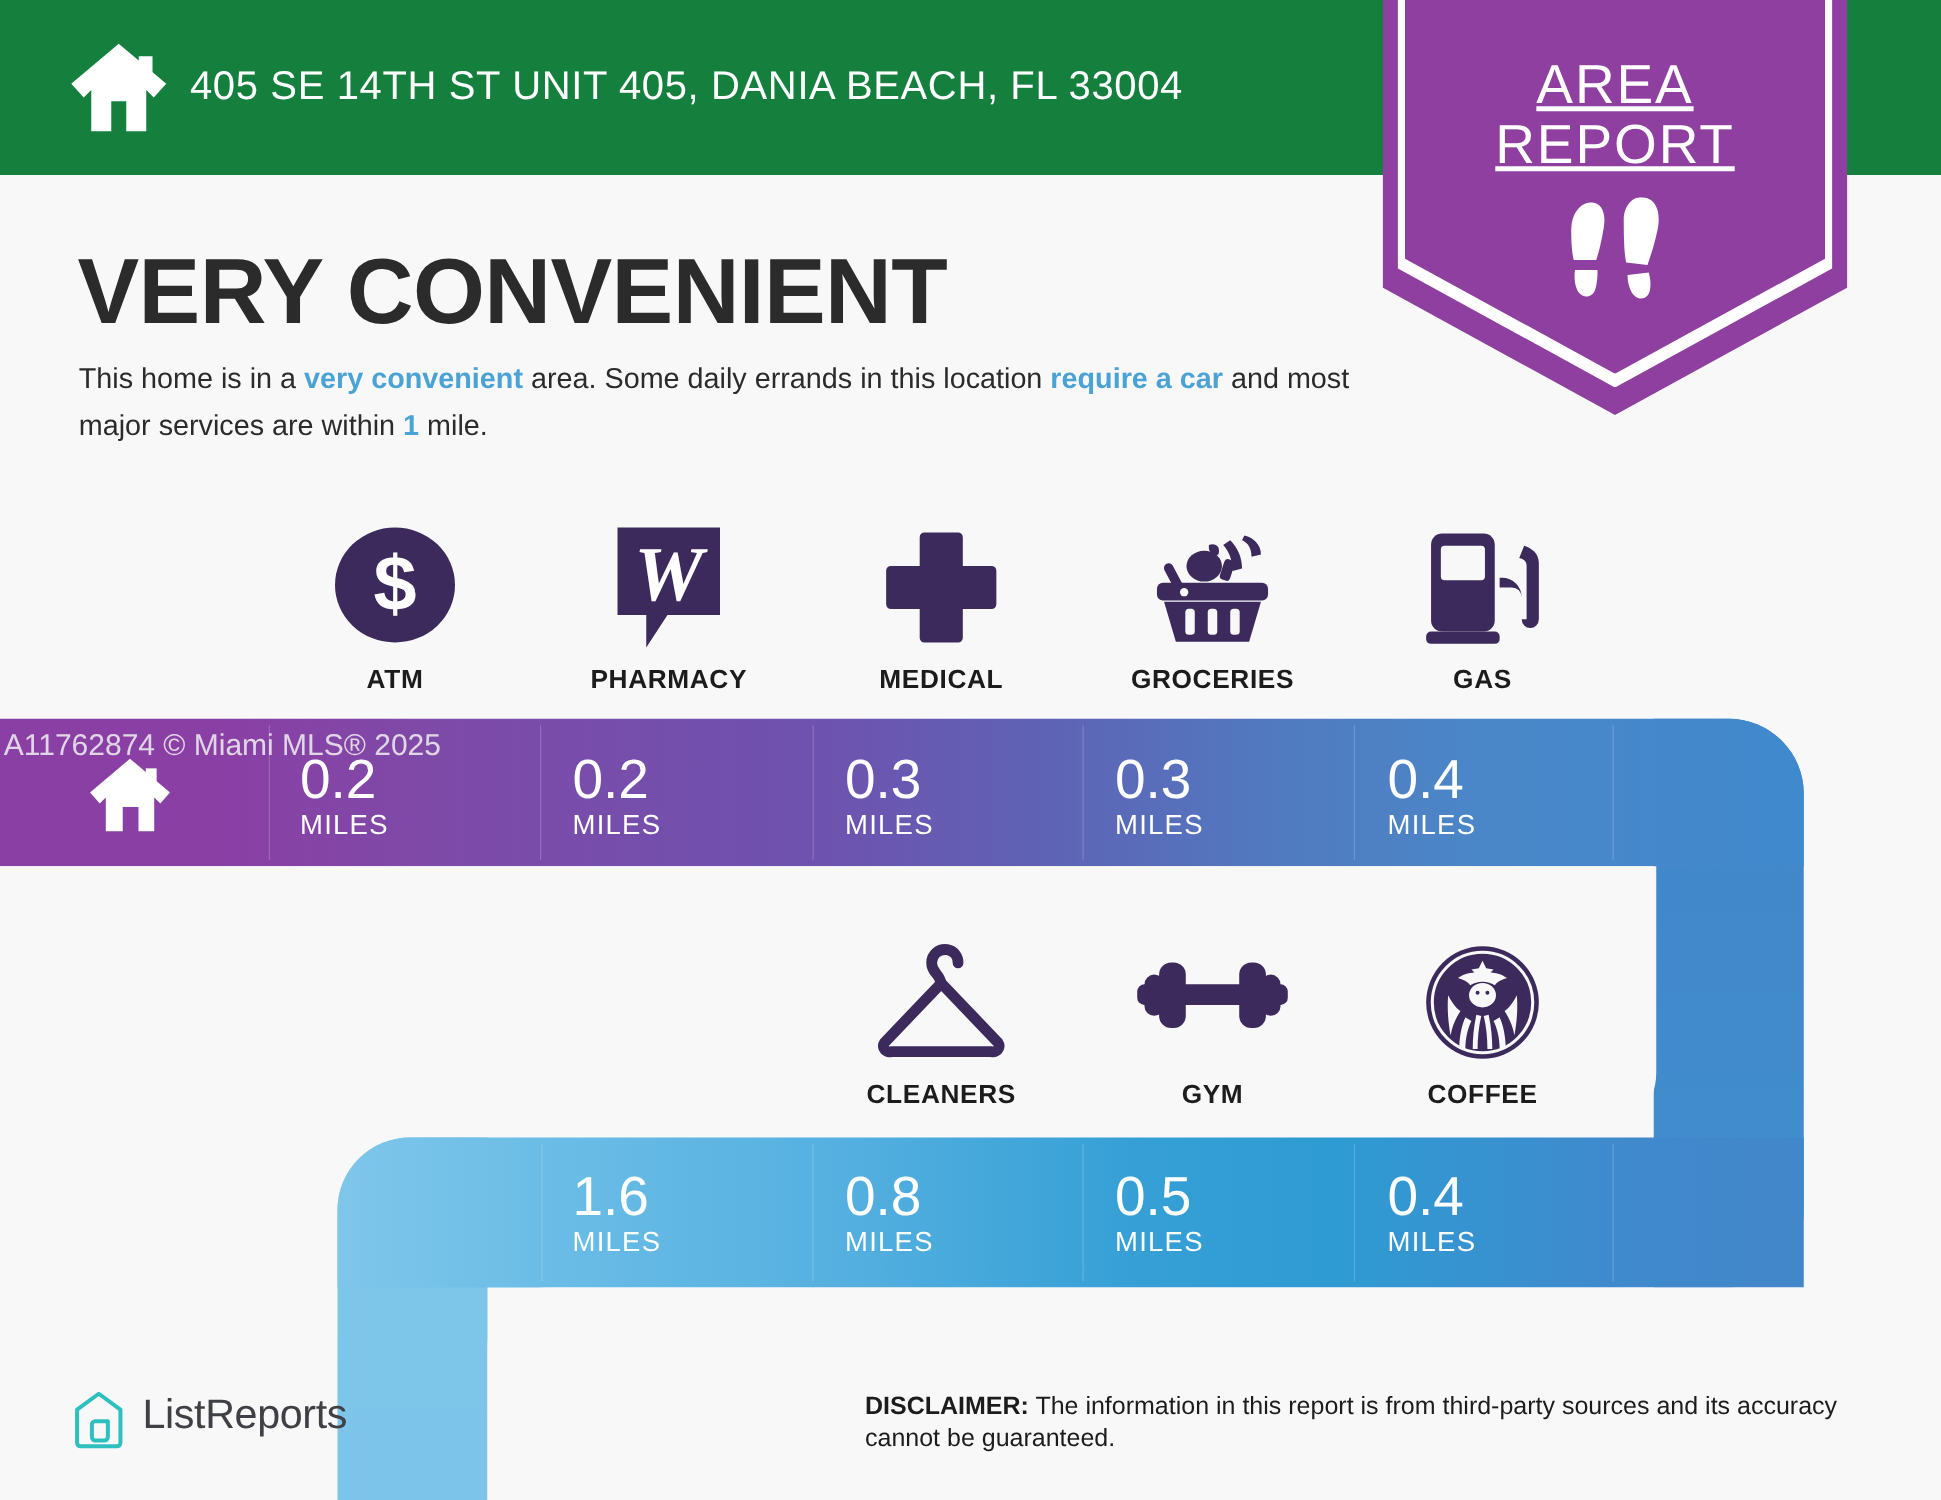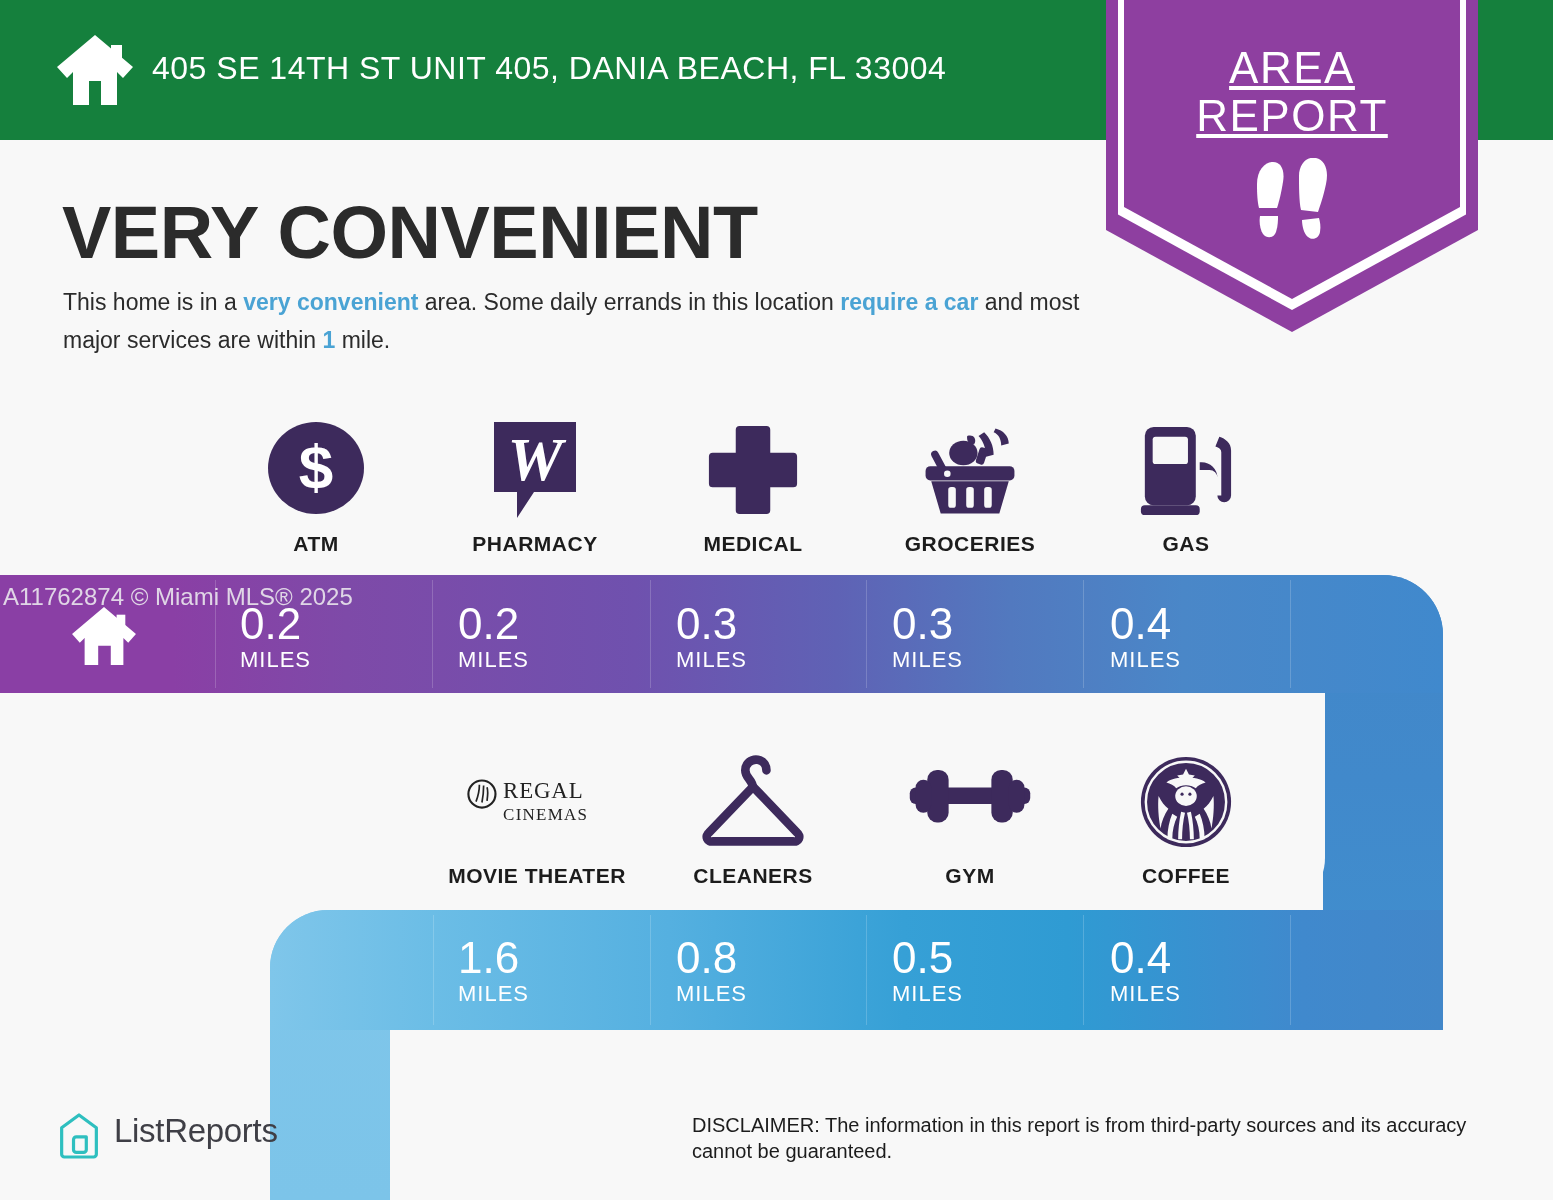--- a/index.html
+++ b/index.html
@@ -106,21 +106,21 @@
     background:#f8f8f8;border-top-left-radius:48px;
   }
 
   
   .lr-logo{position:absolute;left:58px;top:1112px;display:flex;align-items:flex-start;gap:14px;}
   .lr-name{font-size:33px;color:#3f3f46;letter-spacing:-.3px;}
   .disclaimer{
     position:absolute;left:692px;top:1112px;width:800px;
     font-size:20px;line-height:26px;color:#1c1c1c;
   }
-  .disclaimer b{font-weight:normal;}
+  .disclaimer b{font-weight:bold;}
 
   
   .watermark{
     position:absolute;left:3px;top:583px;
     font-size:24px;color:#e8e3ec;opacity:.92;white-space:nowrap;
     font-family:"Liberation Sans","DejaVu Sans",sans-serif;
   }
 </style>
 </head>
 <body>
@@ -261,31 +261,20 @@
   </div>
   <div class="seg" style="left:1110px;top:601px;width:152px;">
     <div class="num">0.4</div>
     <div class="unit">MILES</div>
   </div>
 
   <div class="watermark">A11762874 © Miami MLS® 2025</div>
 
   <div class="whitecard-top"></div>
 
-  <div class="iconcell" style="left:444px;top:752px;width:186px;">
-    <div class="glyph">
-      <svg viewBox="0 0 170 62" width="144" height="53">
-        <circle cx="20" cy="21" r="16" fill="none" stroke="#222" stroke-width="2.5"></circle>
-        <path d="M13 30 C16 22 17 13 17 10 M20 31 C22 21 22 14 22 11 M26 29 C27 22 27 16 26 13" stroke="#222" stroke-width="2" fill="none"></path>
-        <text x="45" y="26" font-family="Liberation Serif, serif" font-size="27" fill="#222" letter-spacing="1">REGAL</text>
-        <text x="45" y="52" font-family="Liberation Serif, serif" font-size="20" fill="#222" letter-spacing="1.5">CINEMAS</text>
-      </svg>
-    </div>
-    <div class="cap">MOVIE THEATER</div>
-  </div>
 
   <div class="iconcell" style="left:676px;top:752px;width:154px;">
     <div class="glyph">
       <svg viewBox="0 0 120 100" width="116" height="96">
         <path d="M60 36 C60 26 52 26 52 17 C52 10 58 5 65 6 C71 7 74 12 74 17" fill="none" stroke="#3d2a5c" stroke-width="9" stroke-linecap="round"></path>
         <path d="M60 34 L14 82 a5 5 0 0 0 4 9 h84 a5 5 0 0 0 4 -9 L60 34 Z" fill="none" stroke="#3d2a5c" stroke-width="9" stroke-linejoin="round"></path>
       </svg>
     </div>
     <div class="cap">CLEANERS</div>
   </div>

